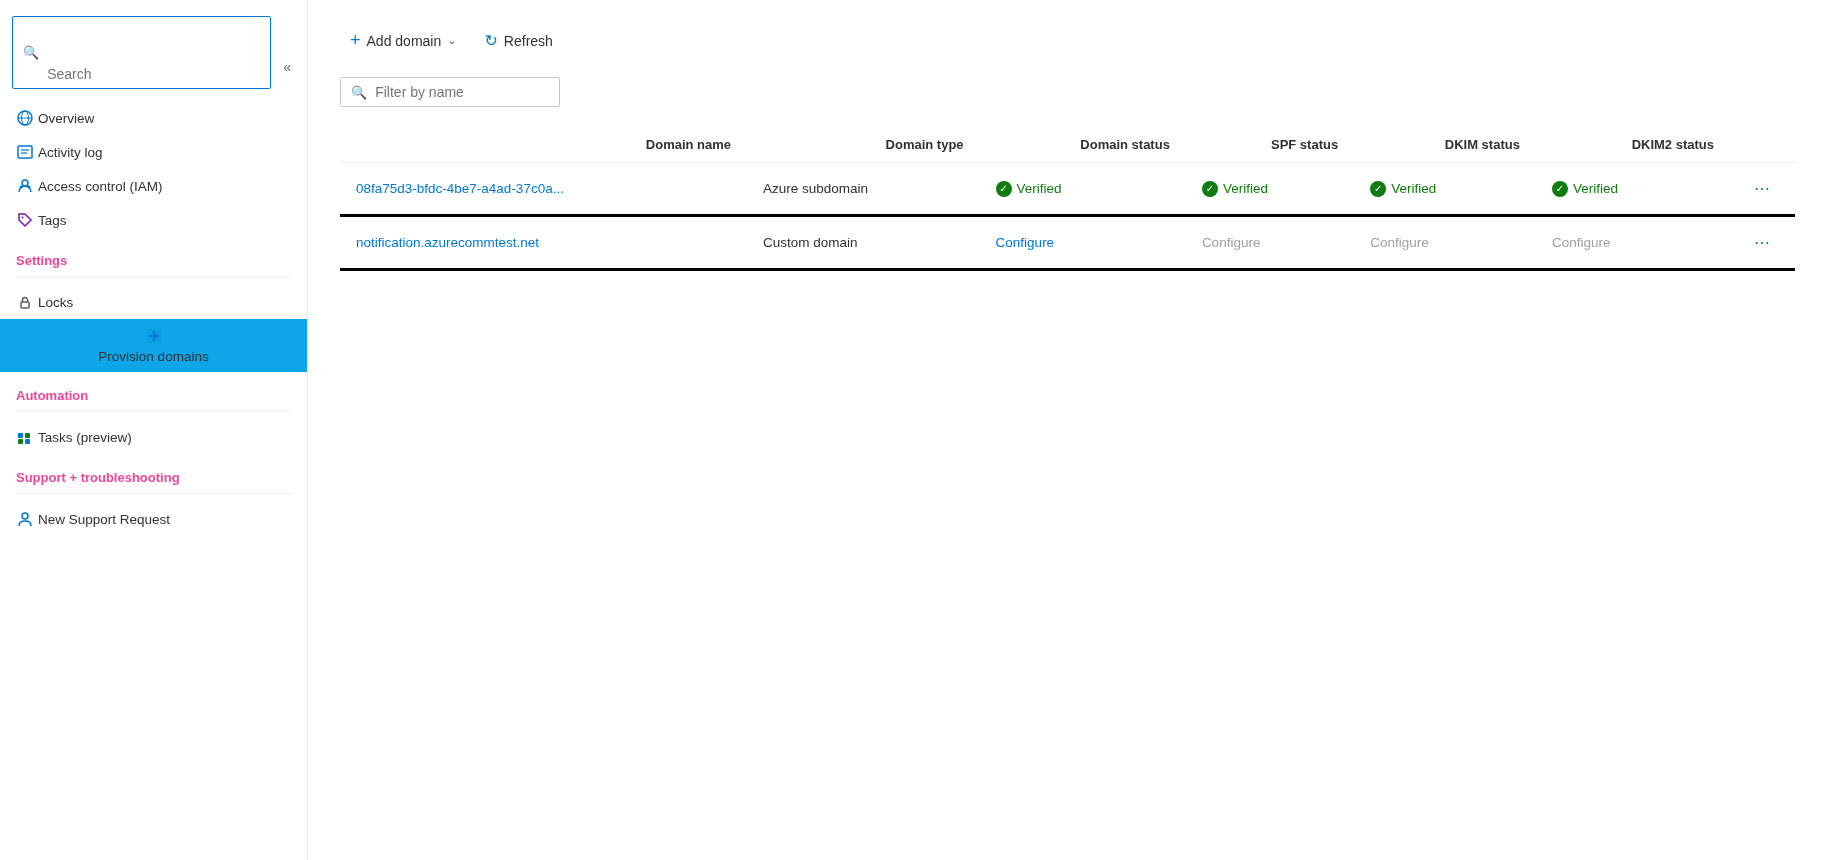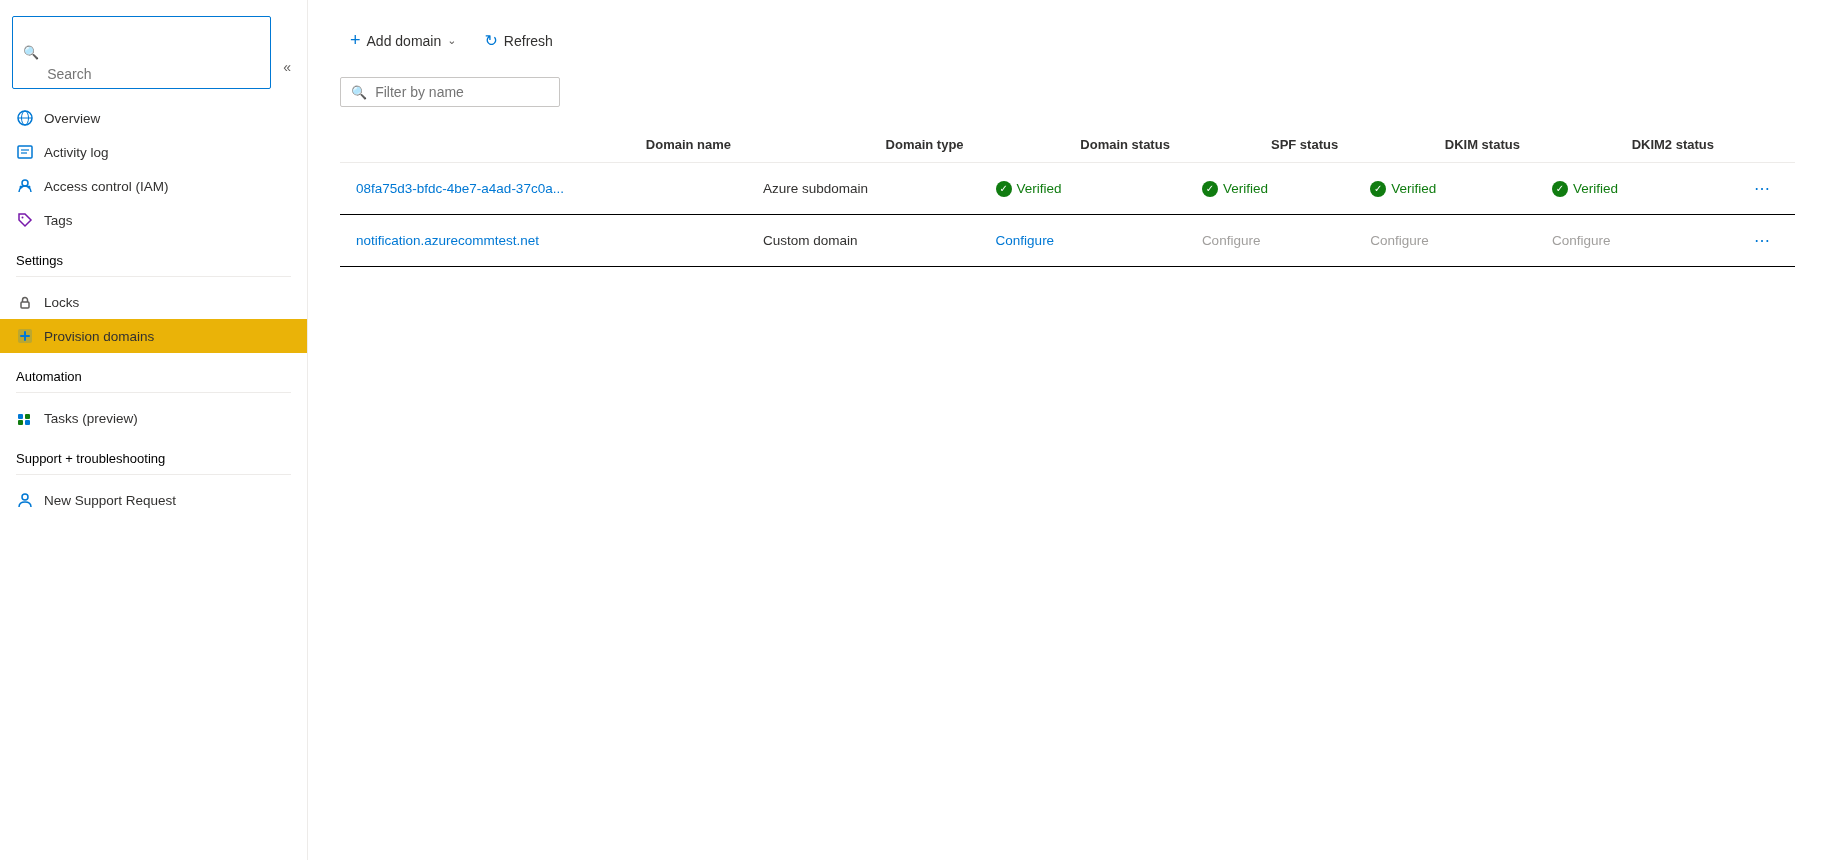--- a/index.html
+++ b/index.html
@@ -47,34 +47,34 @@
       color: #323130;
       width: 100%;
       background: transparent;
       margin-top: 43px;
     }
 
     .sidebar-item {
       display: flex;
       align-items: center;
       padding: 8px 16px;
-      gap: 10px;
+      gap: 4px;
       cursor: pointer;
       color: #323130;
       text-decoration: none;
       font-size: 13.5px;
     }
-    .sidebar-item.active { background: #eab308; }
+    .sidebar-item.active { background: #0ea5e9; flex-direction: column; }
     .sidebar-item .icon { width: 18px; height: 18px; flex-shrink: 0; display: flex; align-items: center; justify-content: center; }
 
     .sidebar-section-label {
       padding: 16px 16px 4px 16px;
       font-size: 13px;
-      font-weight: 400;
-      color: #000000;
+      font-weight: 700;
+      color: #ec4899;
     }
     .sidebar-divider {
       height: 1px;
       background: #edebe9;
       margin: 4px 16px 8px 16px;
     }
 
     
     .main {
       flex: 1;
@@ -135,21 +135,21 @@
     }
     thead th {
       text-align: right;
       padding: 10px 16px;
       font-weight: 600;
       font-size: 13px;
       color: #323130;
       white-space: nowrap;
     }
     tbody tr {
-      border-bottom: 1px solid #000000;
+      border-bottom: 3px solid #000000;
     }
     tbody td {
       padding: 12px 16px;
       font-size: 13.5px;
       color: #323130;
       vertical-align: middle;
     }
     .link-cell { color: #0078d4; cursor: pointer; text-decoration: none; }
     .configure-link { color: #0078d4; cursor: pointer; }
     .configure-muted { color: #a19f9d; }

